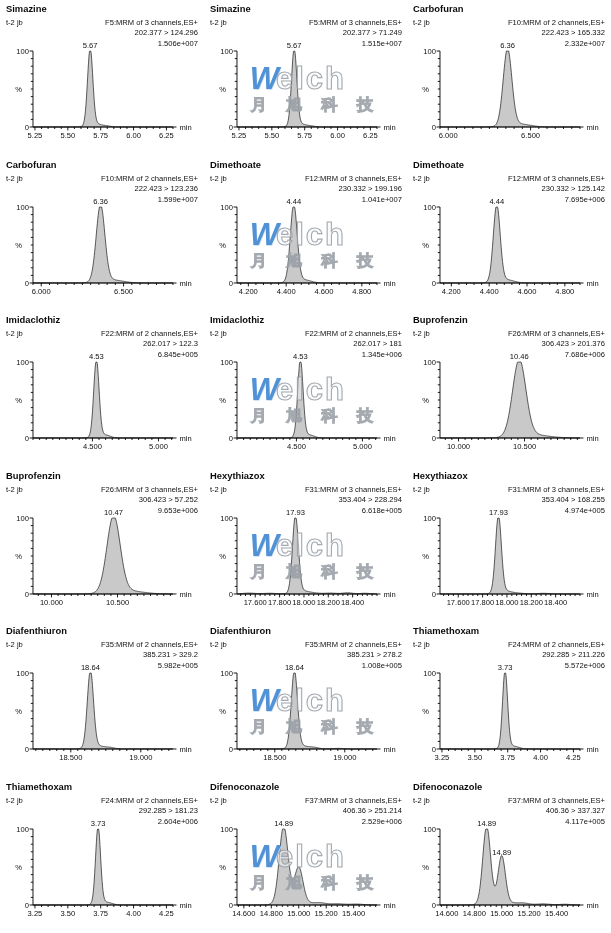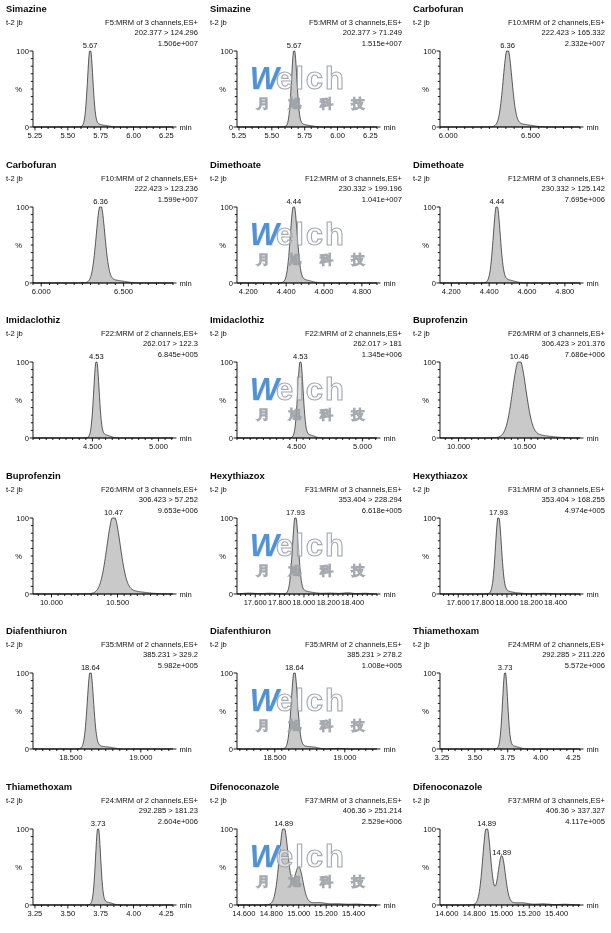--- a/index.html
+++ b/index.html
@@ -14,22 +14,22 @@
   .mid{text-anchor:middle;}
   .peak{fill:var(--peak-fill,#c9c9c9);stroke:var(--peak-stroke,#1b1b1b);stroke-width:0.7;stroke-linejoin:round;}
   .axis{stroke:var(--axis,#000);stroke-width:0.9;fill:none;}
   
   .wm{position:absolute;left:46px;top:63px;pointer-events:none;opacity:0.9;}
   .wm1{display:flex;align-items:baseline;line-height:1;}
   .wm-w{font-style:italic;font-weight:bold;font-size:31px;color:var(--wm-blue,#3f87d2);
         margin-right:-3px;text-shadow:0.6px 0.6px 0 #cfe2f5;}
   .wm-e{font-weight:bold;font-size:31px;letter-spacing:2px;color:rgba(244,246,248,0.55);
         -webkit-text-stroke:1.1px var(--wm-outline,#9ba1a8);}
-  .wm2{font-weight:bold;font-size:13px;letter-spacing:7.5px;color:rgba(244,246,248,0.55);
-       -webkit-text-stroke:1px var(--wm-outline,#9ba1a8);margin:1px 0 0 7px;white-space:nowrap;}
+  .wm2{font-weight:bold;font-size:16px;letter-spacing:7.5px;color:rgba(244,246,248,0.55);
+       -webkit-text-stroke:1px var(--wm-outline,#9ba1a8);margin:1px 0 0 1px;white-space:nowrap;}
 </style>
 </head>
 <body>
 
 <div class="page">
   <div class="grid">
       <div class="panel">
         <svg viewBox="0 0 203.67 155.5" width="203.67" height="155.5">
           <path d="M33 127 L33.00 127.00 L33.44 127.00 L33.87 127.00 L34.31 127.00 L34.75 127.00 L35.19 127.00 L35.63 127.00 L36.06 127.00 L36.50 127.00 L36.94 127.00 L37.37 127.00 L37.81 127.00 L38.25 127.00 L38.69 127.00 L39.12 127.00 L39.56 127.00 L40.00 127.00 L40.44 127.00 L40.88 127.00 L41.31 127.00 L41.75 127.00 L42.19 127.00 L42.62 127.00 L43.06 127.00 L43.50 127.00 L43.94 127.00 L44.38 127.00 L44.81 127.00 L45.25 127.00 L45.69 127.00 L46.12 127.00 L46.56 127.00 L47.00 127.00 L47.44 127.00 L47.88 127.00 L48.31 127.00 L48.75 127.00 L49.19 127.00 L49.63 127.00 L50.06 127.00 L50.50 127.00 L50.94 127.00 L51.37 127.00 L51.81 127.00 L52.25 127.00 L52.69 127.00 L53.13 127.00 L53.56 127.00 L54.00 127.00 L54.44 127.00 L54.87 127.00 L55.31 127.00 L55.75 127.00 L56.19 127.00 L56.63 127.00 L57.06 127.00 L57.50 127.00 L57.94 127.00 L58.37 127.00 L58.81 127.00 L59.25 127.00 L59.69 127.00 L60.13 127.00 L60.56 127.00 L61.00 127.00 L61.44 127.00 L61.88 127.00 L62.31 127.00 L62.75 127.00 L63.19 127.00 L63.62 127.00 L64.06 127.00 L64.50 127.00 L64.94 127.00 L65.38 127.00 L65.81 127.00 L66.25 127.00 L66.69 127.00 L67.12 127.00 L67.56 127.00 L68.00 127.00 L68.44 127.00 L68.88 127.00 L69.31 127.00 L69.75 127.00 L70.19 127.00 L70.62 127.00 L71.06 127.00 L71.50 127.00 L71.94 127.00 L72.38 126.99 L72.81 126.99 L73.25 126.99 L73.69 126.99 L74.13 126.98 L74.56 126.98 L75.00 126.98 L75.44 126.97 L75.87 126.96 L76.31 126.96 L76.75 126.95 L77.19 126.93 L77.63 126.92 L78.06 126.90 L78.50 126.88 L78.94 126.85 L79.37 126.82 L79.81 126.77 L80.25 126.71 L80.69 126.62 L81.13 126.49 L81.56 126.28 L82.00 125.98 L82.44 125.52 L82.87 124.85 L83.31 123.87 L83.75 122.48 L84.19 120.55 L84.63 117.96 L85.06 114.58 L85.50 110.32 L85.94 105.12 L86.38 99.01 L86.81 92.09 L87.25 84.58 L87.69 76.79 L88.12 69.14 L88.56 62.09 L89.00 56.11 L89.44 51.65 L89.88 51.00 L90.31 51.00 L90.75 51.00 L91.19 53.48 L91.62 58.63 L92.06 65.05 L92.50 72.28 L92.94 79.84 L93.38 87.31 L93.81 94.32 L94.25 100.62 L94.69 106.06 L95.12 110.59 L95.56 114.22 L96.00 117.04 L96.44 119.17 L96.88 120.74 L97.31 121.86 L97.75 122.66 L98.19 123.22 L98.63 123.62 L99.06 123.90 L99.50 124.12 L99.94 124.30 L100.37 124.44 L100.81 124.57 L101.25 124.69 L101.69 124.79 L102.13 124.89 L102.56 124.99 L103.00 125.07 L103.44 125.15 L103.87 125.23 L104.31 125.30 L104.75 125.37 L105.19 125.43 L105.63 125.49 L106.06 125.56 L106.50 125.62 L106.94 125.69 L107.38 125.75 L107.81 125.82 L108.25 125.90 L108.69 125.97 L109.12 126.05 L109.56 126.13 L110.00 126.21 L110.44 126.28 L110.88 126.36 L111.31 126.43 L111.75 126.50 L112.19 126.57 L112.62 126.63 L113.06 126.69 L113.50 126.74 L113.94 126.78 L114.38 126.82 L114.81 126.85 L115.25 126.88 L115.69 126.91 L116.12 126.93 L116.56 126.94 L117.00 126.96 L117.44 126.97 L117.88 126.97 L118.31 126.98 L118.75 126.99 L119.19 126.99 L119.63 126.99 L120.06 126.99 L120.50 127.00 L120.94 127.00 L121.38 127.00 L121.81 127.00 L122.25 127.00 L122.69 127.00 L123.13 127.00 L123.56 127.00 L124.00 127.00 L124.44 127.00 L124.87 127.00 L125.31 127.00 L125.75 127.00 L126.19 127.00 L126.63 127.00 L127.06 127.00 L127.50 127.00 L127.94 127.00 L128.38 127.00 L128.81 127.00 L129.25 127.00 L129.69 127.00 L130.13 127.00 L130.56 127.00 L131.00 127.00 L131.44 127.00 L131.88 127.00 L132.31 127.00 L132.75 127.00 L133.19 127.00 L133.62 127.00 L134.06 127.00 L134.50 127.00 L134.94 127.00 L135.38 127.00 L135.81 127.00 L136.25 127.00 L136.69 127.00 L137.12 127.00 L137.56 127.00 L138.00 127.00 L138.44 127.00 L138.88 127.00 L139.31 127.00 L139.75 127.00 L140.19 127.00 L140.63 127.00 L141.06 127.00 L141.50 127.00 L141.94 127.00 L142.38 127.00 L142.81 127.00 L143.25 127.00 L143.69 127.00 L144.13 127.00 L144.56 127.00 L145.00 127.00 L145.44 127.00 L145.87 127.00 L146.31 127.00 L146.75 127.00 L147.19 127.00 L147.63 127.00 L148.06 127.00 L148.50 127.00 L148.94 127.00 L149.37 127.00 L149.81 127.00 L150.25 127.00 L150.69 127.00 L151.13 127.00 L151.56 127.00 L152.00 127.00 L152.44 127.00 L152.88 127.00 L153.31 127.00 L153.75 127.00 L154.19 127.00 L154.63 127.00 L155.06 127.00 L155.50 127.00 L155.94 127.00 L156.38 127.00 L156.81 127.00 L157.25 127.00 L157.69 127.00 L158.12 127.00 L158.56 127.00 L159.00 127.00 L159.44 127.00 L159.88 127.00 L160.31 127.00 L160.75 127.00 L161.19 127.00 L161.62 127.00 L162.06 127.00 L162.50 127.00 L162.94 127.00 L163.38 127.00 L163.81 127.00 L164.25 127.00 L164.69 127.00 L165.13 127.00 L165.56 127.00 L166.00 127.00 L166.44 127.00 L166.87 127.00 L167.31 127.00 L167.75 127.00 L168.19 127.00 L168.63 127.00 L169.06 127.00 L169.50 127.00 L169.94 127.00 L170.38 127.00 L170.81 127.00 L171.25 127.00 L171.69 127.00 L172.13 127.00 L172.56 127.00 L173.00 127.00 L173 127 Z" class="peak"></path>
           <path d="M33 51 L33 127 L176.5 127" class="axis"></path>

